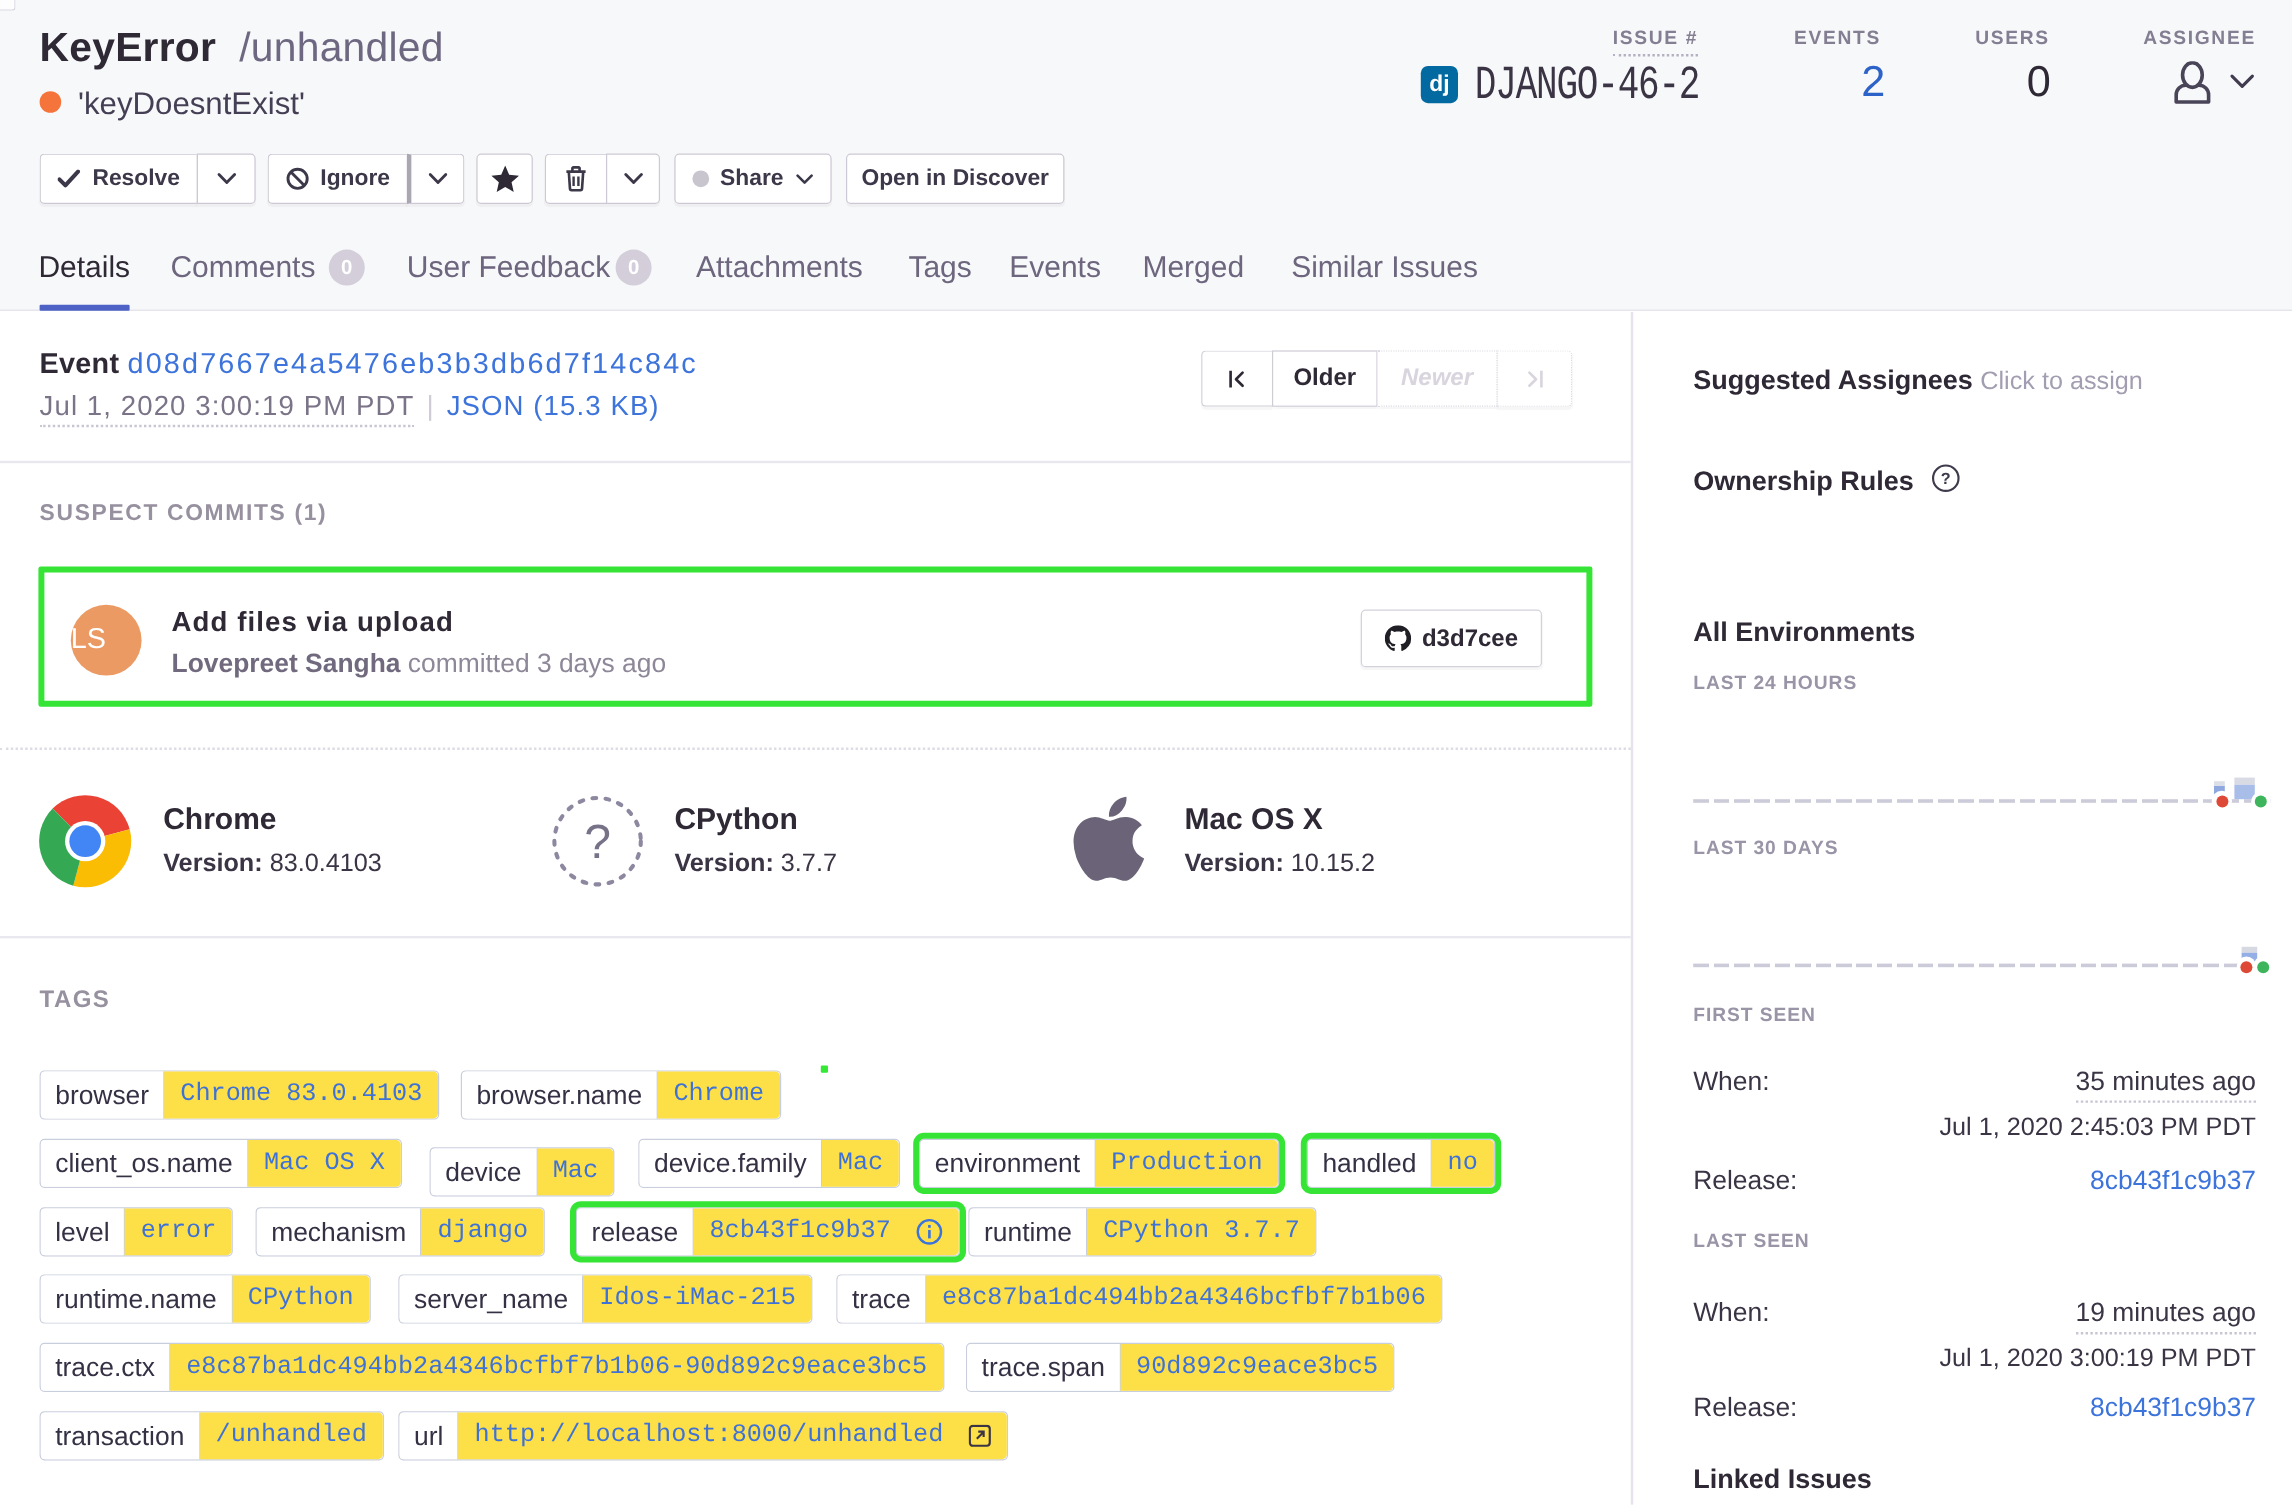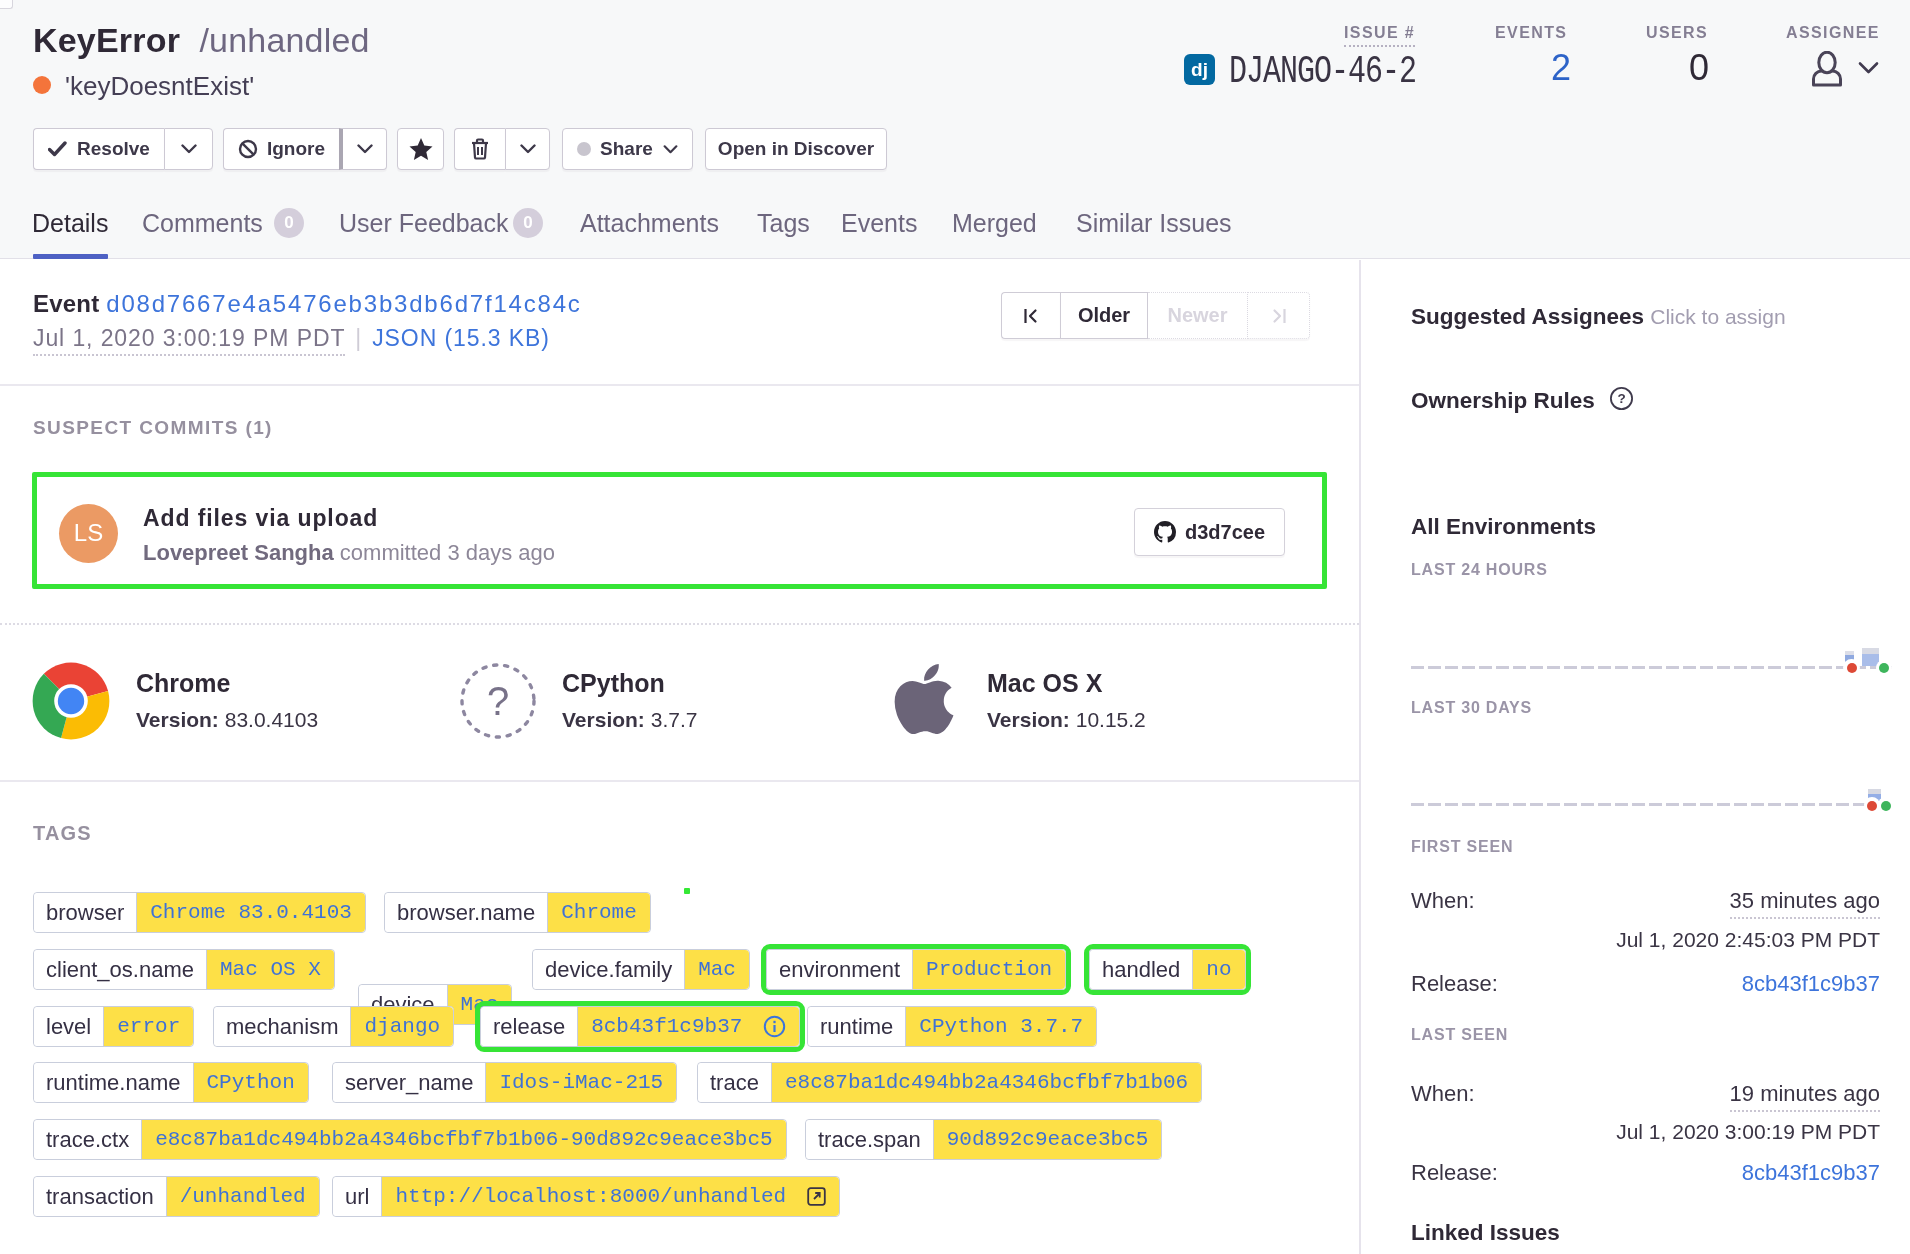--- a/index.html
+++ b/index.html
@@ -41,26 +41,26 @@
 #eventline1 { position:absolute; left:33px; top:30px; font-size:24px; font-weight:700; color:#2f2936; letter-spacing:0.2px;}
 #eventline1 a { font-weight:400; color:#3d74db; text-decoration:none; letter-spacing:1.8px;}
 #eventline2 { position:absolute; left:33px; top:65px; font-size:23px; letter-spacing:0.9px; color:#7b7488; }
 #eventline2 .date { border-bottom:2px dotted #c9c5d2; padding-bottom:3px;}
 #eventline2 .sep { color:#cfccd6; margin:0 10px; }
 #eventline2 a { color:#3d74db; text-decoration:none; }
 
 
 #pager { position:absolute; left:1001px; top:32px; display:flex; }
 .pbtn { height:47px; background:#fff; border:1.5px solid #cfccd6; display:flex; align-items:center; justify-content:center; font-size:20px; font-weight:700; color:#2f2936; box-shadow:0 2px 1px rgba(45,38,60,0.04);}
-.pbtn.disabled { color:#d8d5de; border:1.5px dotted #dcdae2; }
+.pbtn.disabled { color:#d8d5de; border:1.5px dotted #dcdae2;font-style:italic; }
 
 
 #sclabel { position:absolute; left:33px; top:157px; font-size:19px; font-weight:700; color:#96909f; letter-spacing:1.4px; }
 #commitcard { position:absolute; left:32px; top:212px; width:1295px; height:117px; background:#fff; border:5px solid #36e436; border-radius:2px; }
-#avatar { position:absolute; left:22px; top:27px; width:59px; height:59px; border-radius:50%; background:#eb9a64; color:#fff; font-size:24px; text-align:center; line-height:58px; }
+#avatar { position:absolute; left:22px; top:27px; width:59px; height:59px; border-radius:50%; background:#eb9a64; color:#fff; font-size:24px; line-height:58px; }
 #commitTitle { position:absolute; left:106px; top:28px; font-size:23px; letter-spacing:0.9px; font-weight:700; color:#2f2936; }
 #commitSub { position:absolute; left:106px; top:63px; font-size:22px; color:#8d8798; }
 #commitSub b { color:#716a7e; font-weight:700; }
 #commitBtn { position:absolute; left:1097px; top:31px; width:151px; height:48px; border:1.5px solid #d4d1da; border-radius:4px; background:#fff; display:flex; align-items:center; justify-content:center; font-size:20px; font-weight:700; color:#2f2936; box-shadow:0 2px 1px rgba(45,38,60,0.04);}
 
 
 .ctxicon { position:absolute; }
 .ctxtitle { position:absolute; font-size:25px; font-weight:700; color:#2f2936; }
 .ctxver { position:absolute; font-size:21px; color:#3a3444; }
 .ctxver b { font-weight:700; }
@@ -271,21 +271,21 @@
     </div>
   <div class="pill" style="left:384px; top:632px;">
       <span class="k">browser.name</span>
       <span class="v">Chrome</span>
     </div>
 
   <div class="pill" style="left:33px; top:689px;">
       <span class="k">client_os.name</span>
       <span class="v">Mac OS X</span>
     </div>
-  <div class="pill" style="left:358px; top:724px;">
+  <div class="pill" style="left:358px; top:696px;">
       <span class="k">device</span>
       <span class="v">Mac</span>
     </div>
   <div class="pill" style="left:532px; top:689px;">
       <span class="k">device.family</span>
       <span class="v">Mac</span>
     </div>
   <div class="pill hl" style="left:766px; top:689px;">
       <span class="k">environment</span>
       <span class="v">Production</span>

